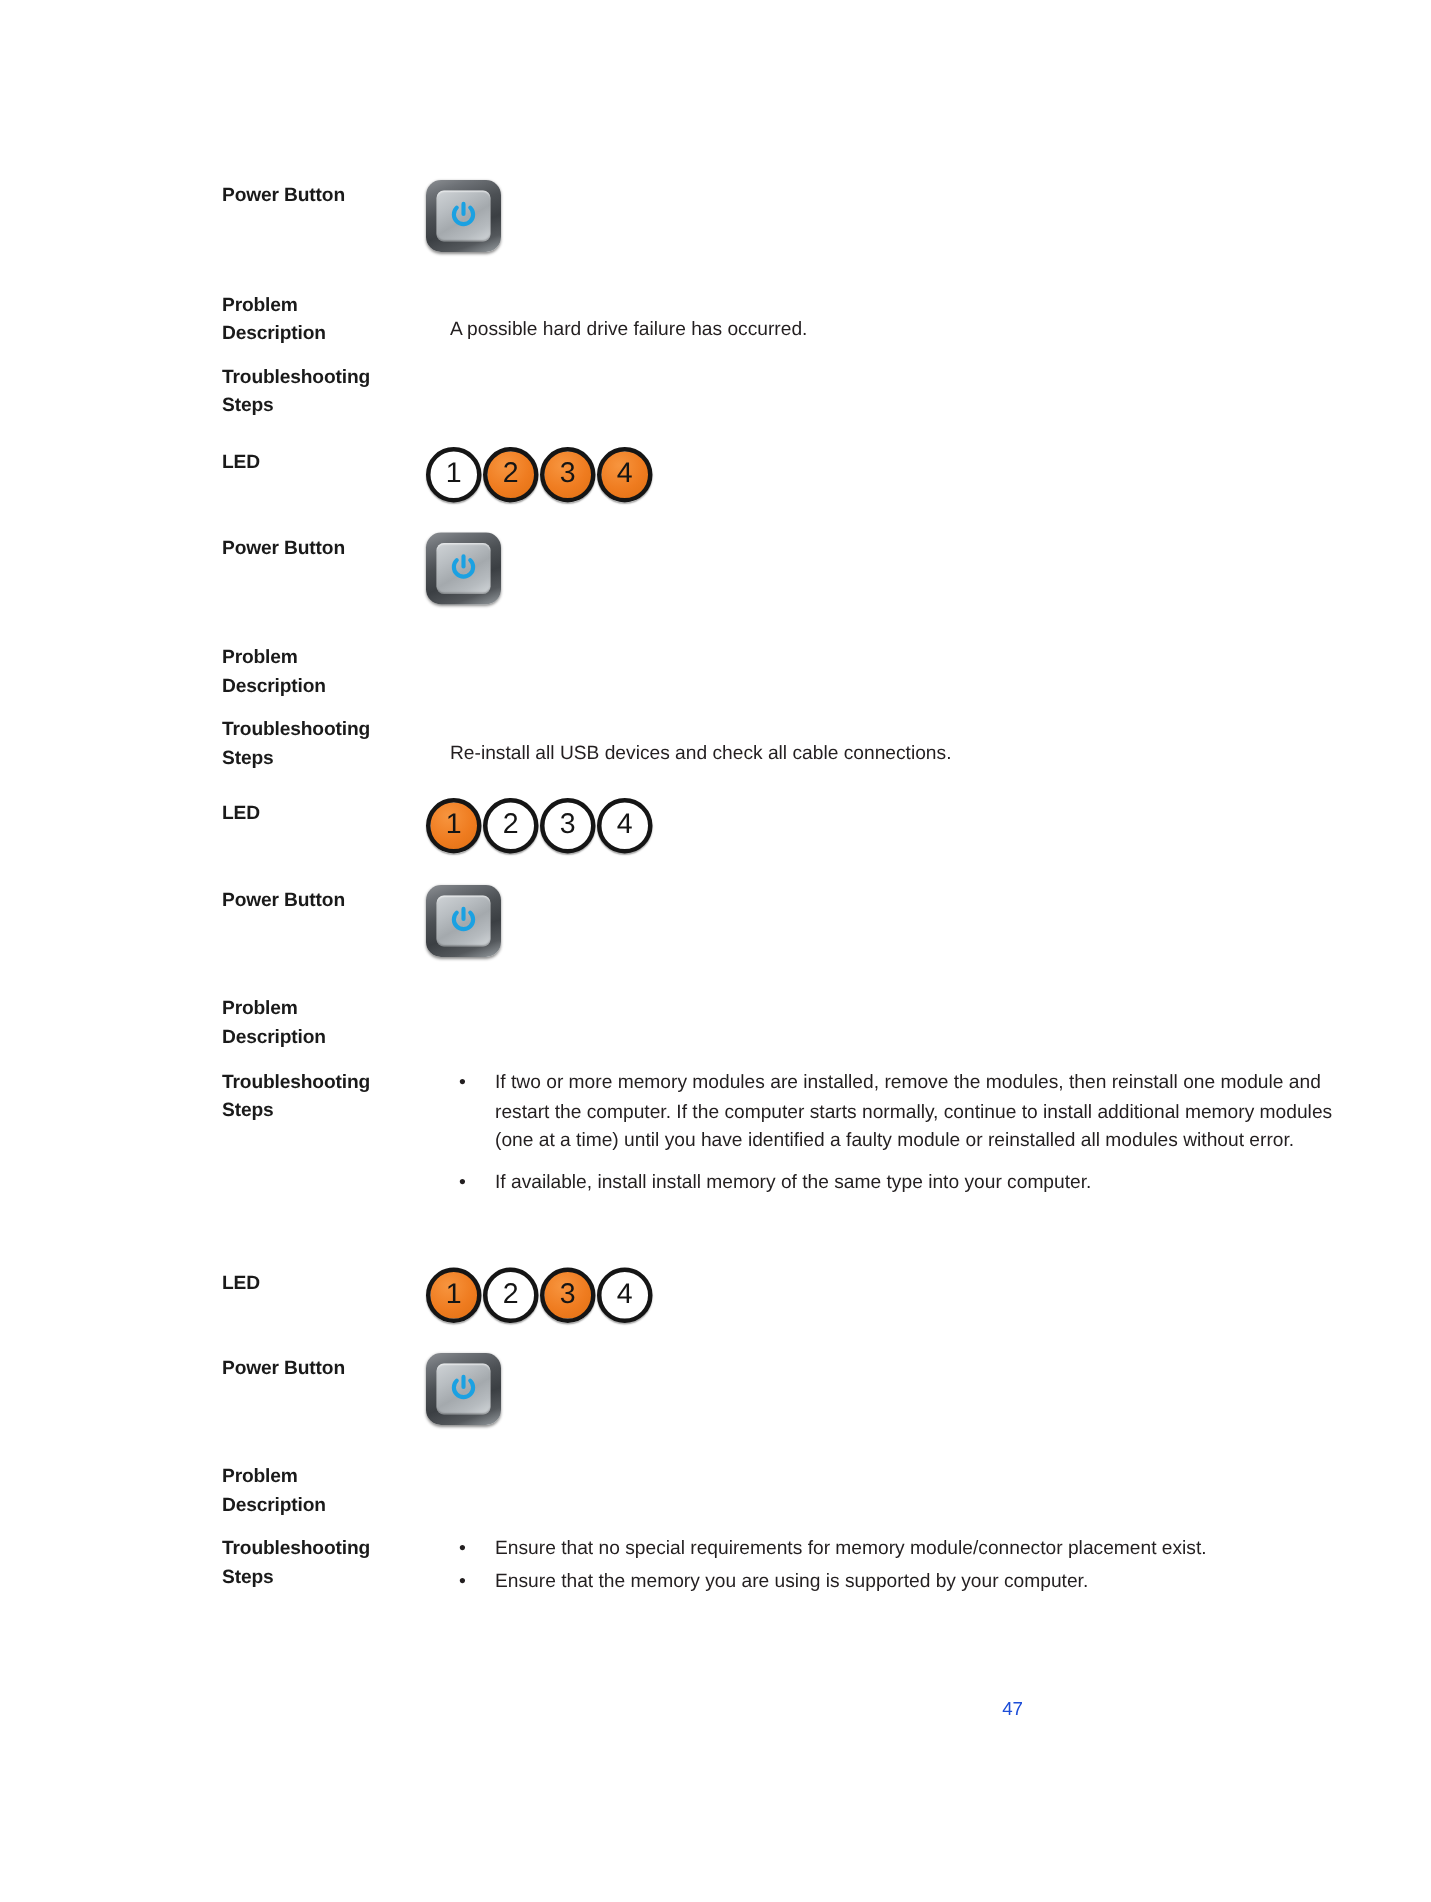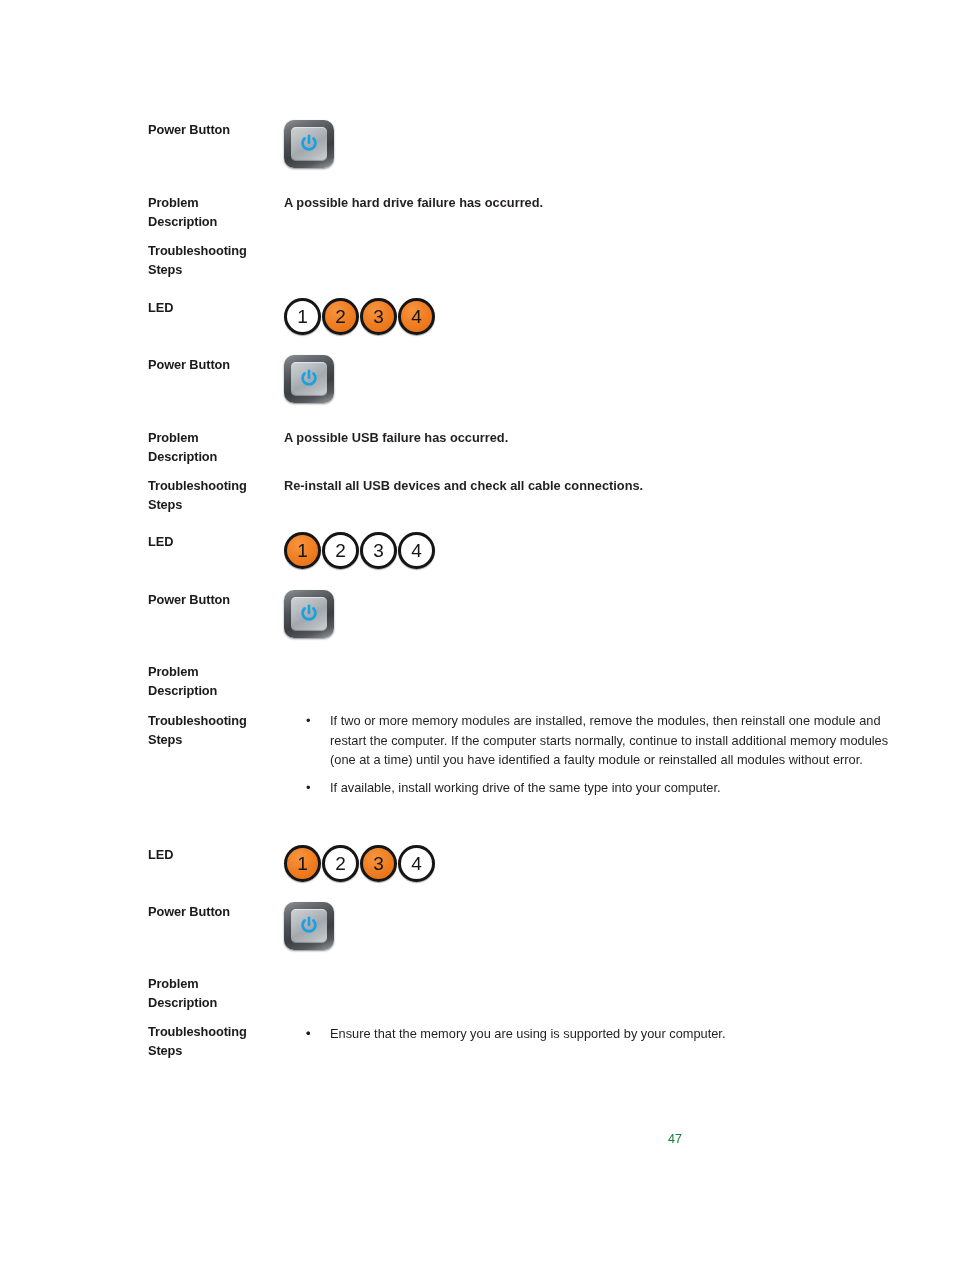--- a/index.html
+++ b/index.html
@@ -38,21 +38,21 @@
     letter-spacing: -0.1px;
     color: #1a1a1a;
   }
   .label .l2 { display: block; }
   .content {
     flex: 1 1 auto;
     font-size: 12.8px;
     line-height: 19.5px;
     color: #231f20;
   }
-  .content p { margin: 0; font-weight: bold; }
+  .content p { margin: 16px; }
 
   
   .pwr-wrap {
     flex: 1 1 auto;
   }
   .pwr-btn {
     position: relative;
     width: 50px;
     height: 48px;
     border-radius: 10px;
@@ -126,21 +126,21 @@
     font-size: 13px;
     line-height: 19.5px;
   }
 
   
   .page-num {
     position: absolute;
     right: 92px;
     top: 1132px;
     font-size: 12.5px;
-    color: #15803d;
+    color: #1d4ed8;
   }
 </style>
 </head>
 <body>
 
 <div class="page">
 
   <div class="row" style="top:120px;">
     <div class="label">Power Button</div>
     <div class="pwr-wrap">
@@ -202,23 +202,20 @@
         </div>
       </div>
     </div>
   </div>
 
   <div class="row" style="top:428px;">
     <div class="label">
       <span class="l1">Problem</span>
       <span class="l2">Description</span>
     </div>
-    <div class="content">
-      <p>A possible USB failure has occurred.</p>
-    </div>
   </div>
 
   <div class="row" style="top:476px;">
     <div class="label">
       <span class="l1">Troubleshooting</span>
       <span class="l2">Steps</span>
     </div>
     <div class="content">
       <p>Re-install all USB devices and check all cable connections.</p>
     </div>
@@ -264,21 +261,21 @@
   </div>
 
   <div class="row" style="top:711px;">
     <div class="label">
       <span class="l1">Troubleshooting</span>
       <span class="l2">Steps</span>
     </div>
     <div class="content">
       <ul class="bul">
         <li><span class="dot">•</span><span>If two or more memory modules are installed, remove the modules, then reinstall one module and restart the computer. If the computer starts normally, continue to install additional memory modules (one at a time) until you have identified a faulty module or reinstalled all modules without error.</span></li>
-        <li><span class="dot">•</span><span>If available, install working drive of the same type into your computer.</span></li>
+        <li><span class="dot">•</span><span>If available, install install memory of the same type into your computer.</span></li>
       </ul>
     </div>
   </div>
 
   <div class="row" style="top:845px;">
     <div class="label">LED</div>
     <div class="leds">
       <div class="led on">
           <span>1</span>
         </div>
@@ -315,21 +312,21 @@
     </div>
   </div>
 
   <div class="row" style="top:1022px;">
     <div class="label">
       <span class="l1">Troubleshooting</span>
       <span class="l2">Steps</span>
     </div>
     <div class="content">
       <ul class="bul">
-        <li style="margin-bottom:2px;"><span class="dot">•</span></li>
+        <li style="margin-bottom:2px;"><span class="dot">•</span><span>Ensure that no special requirements for memory module/connector placement exist.</span></li>
         <li><span class="dot">•</span><span>Ensure that the memory you are using is supported by your computer.</span></li>
       </ul>
     </div>
   </div>
 
   <div class="page-num">47</div>
 
 </div>
 
 </body></html>

